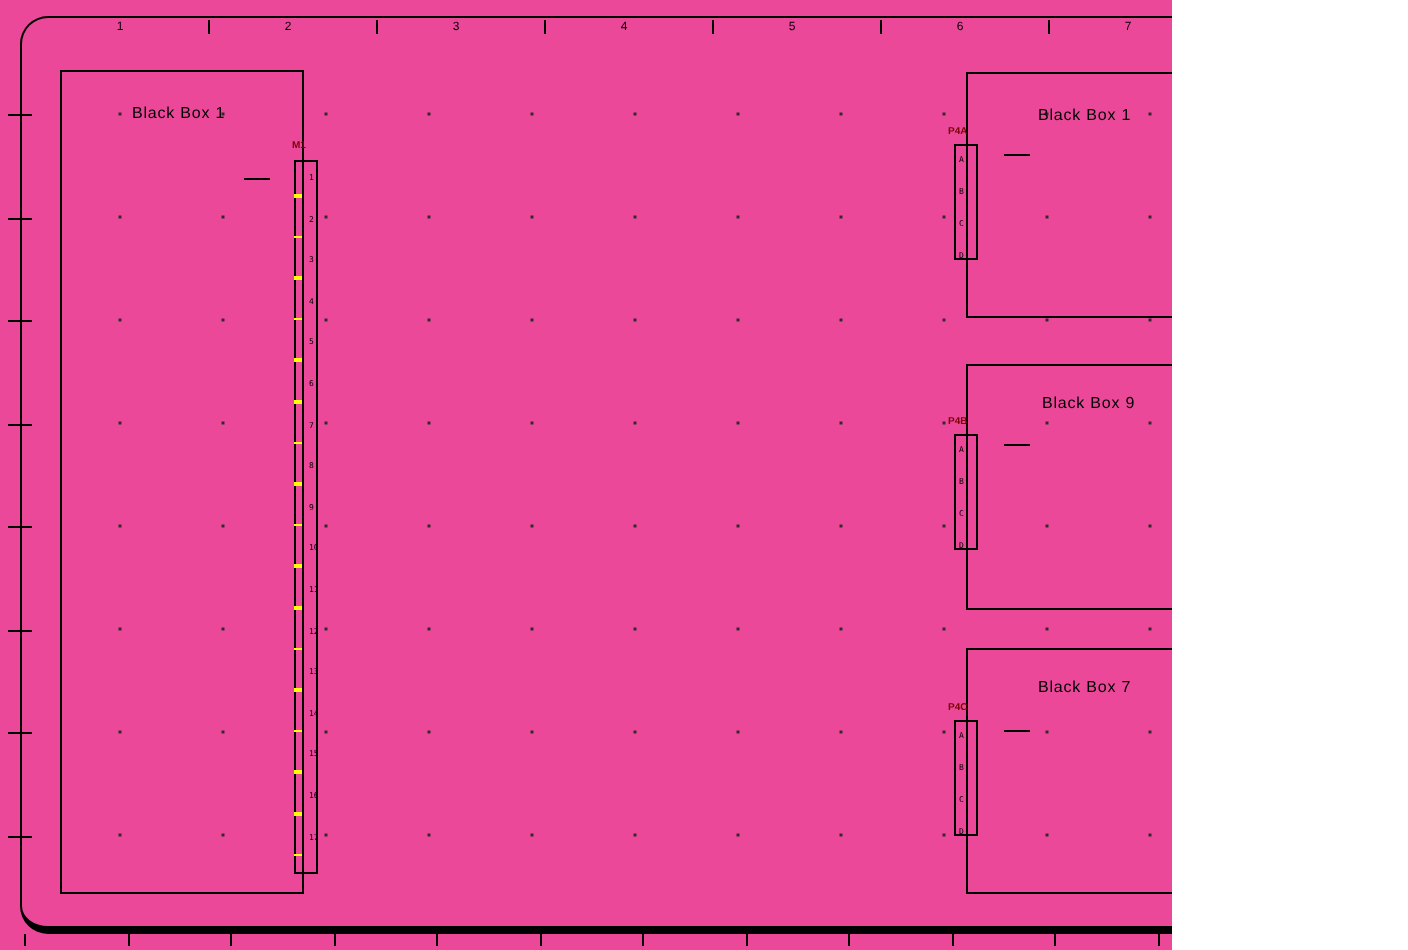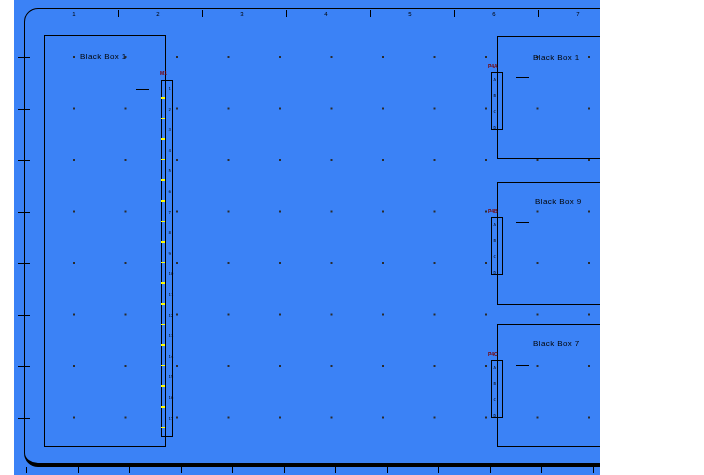--- a/index.html
+++ b/index.html
@@ -1,17 +1,17 @@
 <!DOCTYPE html>
 <html><head>
 <meta charset="utf-8">
 <style>
   html,body{margin:0;padding:0;background:#fff;}
-  #screen{position:relative;width:586px;height:475px;background:#3b82f6;overflow:hidden;
-          font-family:"Liberation Sans",sans-serif;margin-left:14px;}
+  #screen{position:relative;width:586px;height:475px;background:#ec4899;overflow:hidden;
+          font-family:"Liberation Sans",sans-serif;}
   
   .sheet{position:absolute;left:10px;top:8px;width:628px;height:459px;box-sizing:border-box;
          border:1.5px solid #000;border-bottom-width:4px;border-radius:14px;background:transparent;}
   
   .dots{position:absolute;left:20px;top:20px;width:616px;height:442px;
         background-image:radial-gradient(circle,#2a2a2a 0,#2a2a2a .7px,transparent .8px);
         background-size:51.5px 51.5px;background-position:14.25px 11.25px;}
   .tick{position:absolute;background:#000;}
   .rnum{position:absolute;top:11px;width:10px;text-align:center;font-size:6px;color:#000;line-height:7px;}
   

